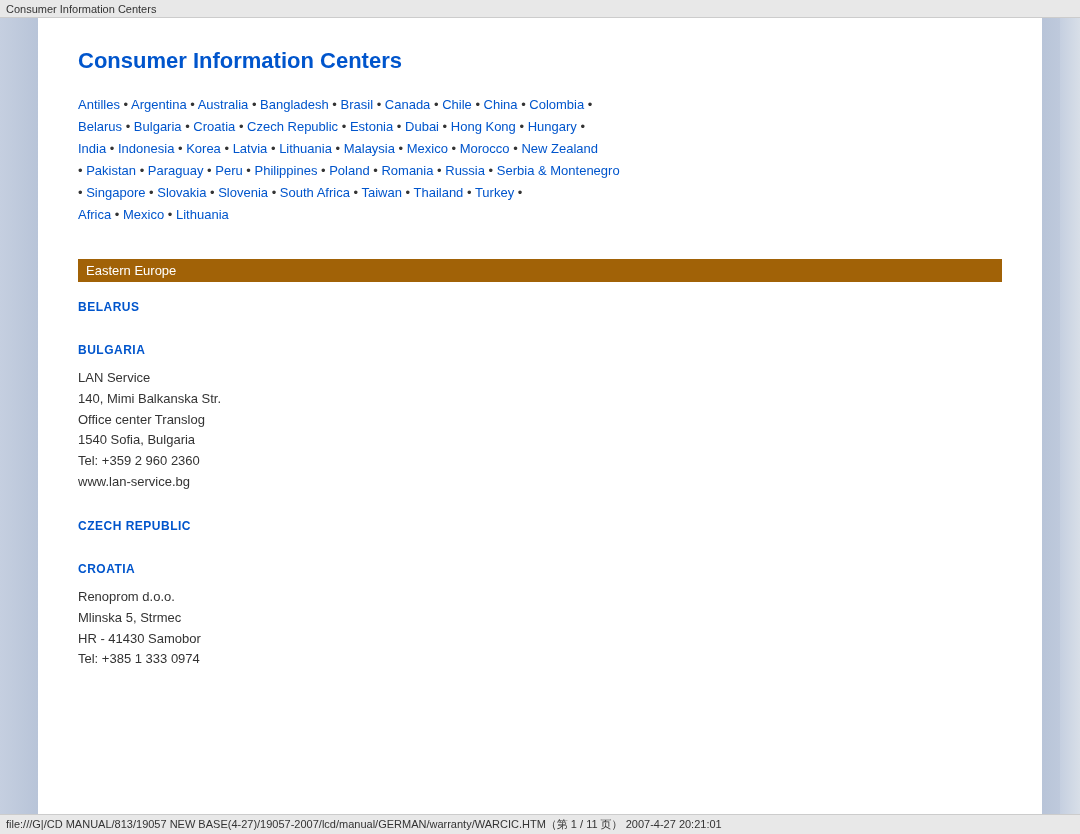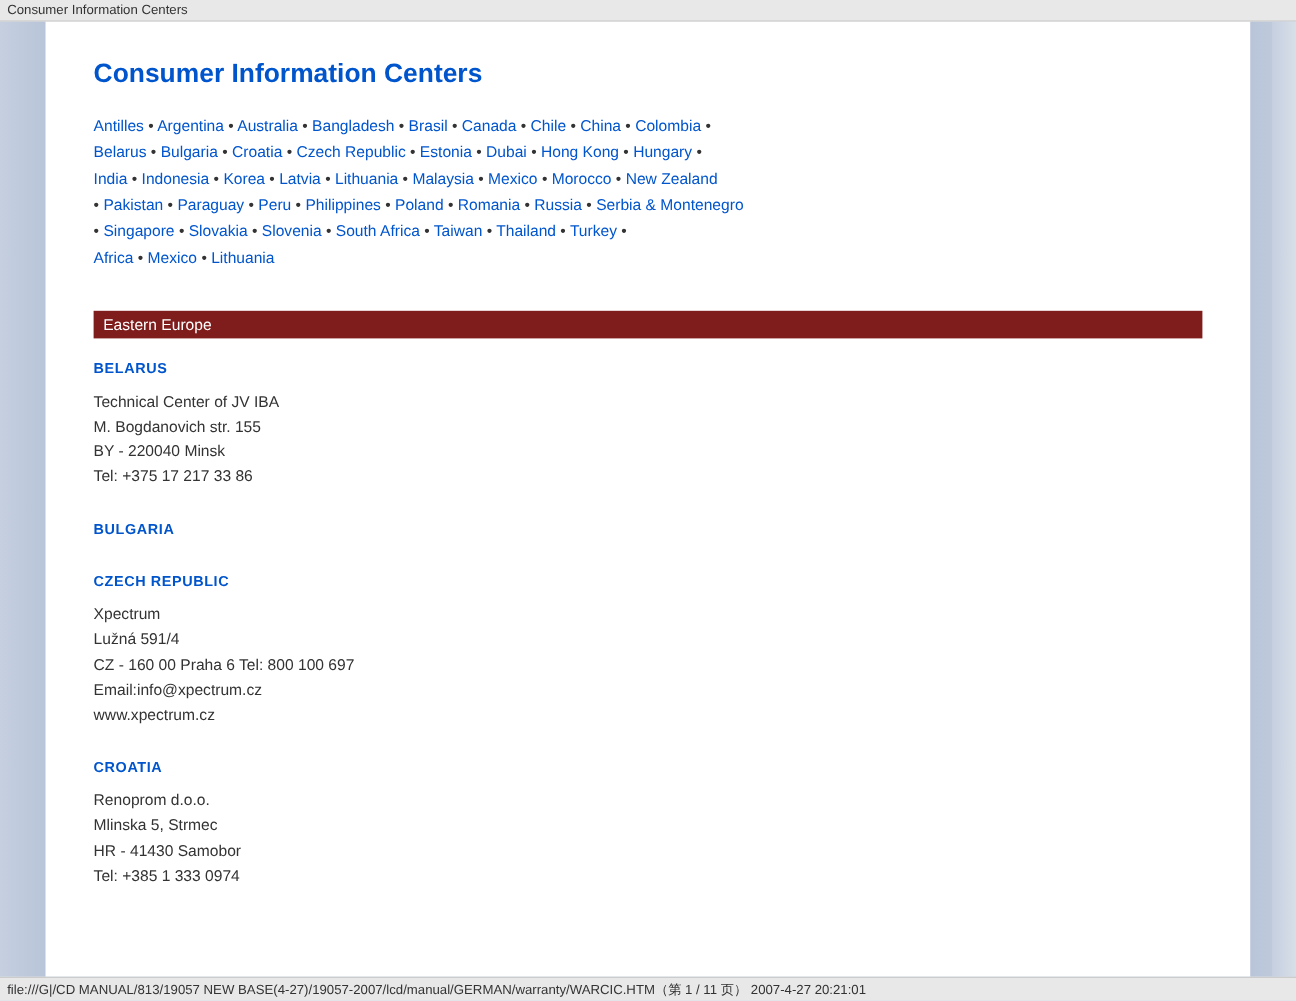--- a/index.html
+++ b/index.html
@@ -78,21 +78,21 @@
     .links-section a {
       color: #0055cc;
       text-decoration: none;
     }
 
     .links-section span.separator {
       color: #333;
     }
 
     .section-header {
-      background-color: #7f1d1d;
+      background-color: #a16207;
       color: white;
       padding: 4px 8px;
       font-size: 13px;
       font-weight: normal;
       margin-bottom: 16px;
       width: 100%;
     }
 
     .country-name {
       color: #0055cc;
@@ -140,41 +140,36 @@
       <span class="separator">• </span><a href="#">Pakistan</a><span class="separator"> • </span><a href="#">Paraguay</a><span class="separator"> • </span><a href="#">Peru</a><span class="separator"> • </span><a href="#">Philippines</a><span class="separator"> • </span><a href="#">Poland</a><span class="separator"> • </span><a href="#">Romania</a><span class="separator"> • </span><a href="#">Russia</a><span class="separator"> • </span><a href="#">Serbia &amp; Montenegro</a><br>
       <span class="separator">• </span><a href="#">Singapore</a><span class="separator"> • </span><a href="#">Slovakia</a><span class="separator"> • </span><a href="#">Slovenia</a><span class="separator"> • </span><a href="#">South Africa</a><span class="separator"> • </span><a href="#">Taiwan</a><span class="separator"> • </span><a href="#">Thailand</a><span class="separator"> • </span><a href="#">Turkey</a><span class="separator"> •</span><br>
       <a href="#">Africa</a><span class="separator"> • </span><a href="#">Mexico</a><span class="separator"> • </span><a href="#">Lithuania</a>
     </div>
 
     <div>
       <div class="section-header">Eastern Europe</div>
 
       <div class="country-info">
         <div class="country-name">BELARUS</div>
+      </div>
+
+      <div class="country-info">
+        <div class="country-name">BULGARIA</div>
         <div>
-          Technical Center of JV IBA<br>
-          M. Bogdanovich str. 155<br>
-          BY - 220040 Minsk<br>
-          Tel: +375 17 217 33 86
+          LAN Service<br>
+          140, Mimi Balkanska Str.<br>
+          Office center Translog<br>
+          1540 Sofia, Bulgaria<br>
+          Tel: +359 2 960 2360<br>
+          www.lan-service.bg
         </div>
       </div>
 
       <div class="country-info">
-        <div class="country-name">BULGARIA</div>
-      </div>
-
-      <div class="country-info">
         <div class="country-name">CZECH REPUBLIC</div>
-        <div>
-          Xpectrum<br>
-          Lužná 591/4<br>
-          CZ - 160 00 Praha 6 Tel: 800 100 697<br>
-          Email:info@xpectrum.cz<br>
-          www.xpectrum.cz
-        </div>
       </div>
 
       <div class="country-info">
         <div class="country-name">CROATIA</div>
         <div>
           Renoprom d.o.o.<br>
           Mlinska 5, Strmec<br>
           HR - 41430 Samobor<br>
           Tel: +385 1 333 0974
         </div>

